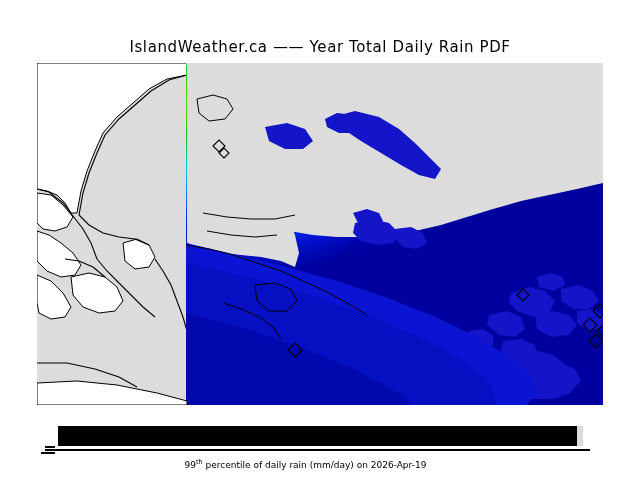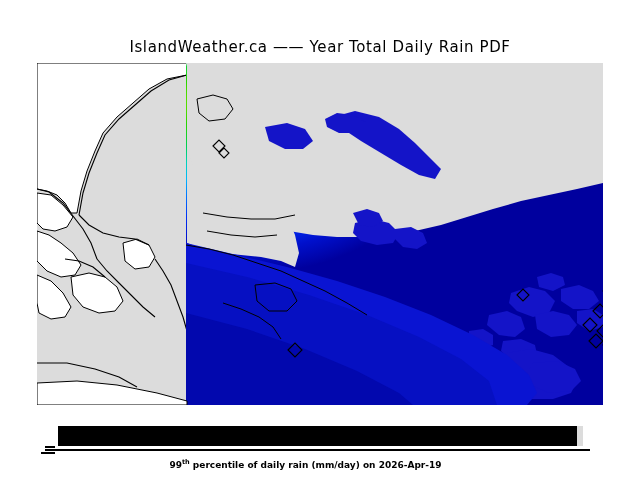--- a/index.html
+++ b/index.html
@@ -101,21 +101,20 @@
   #figure-caption {
     position: absolute;
     left: 0;
     top: 458px;
     width: 611px;
     text-align: center;
     font-family: "DejaVu Sans", sans-serif;
     font-size: 9px;
     color: #000000;
     white-space: pre;
-    font-weight: bold;
   }
   #figure-caption sup {
     font-size: 6.5px;
     vertical-align: super;
   }
 </style>
 </head>
 <body>
 
 <div id="figure-title">IslandWeather.ca —— Year Total Daily Rain PDF</div>

